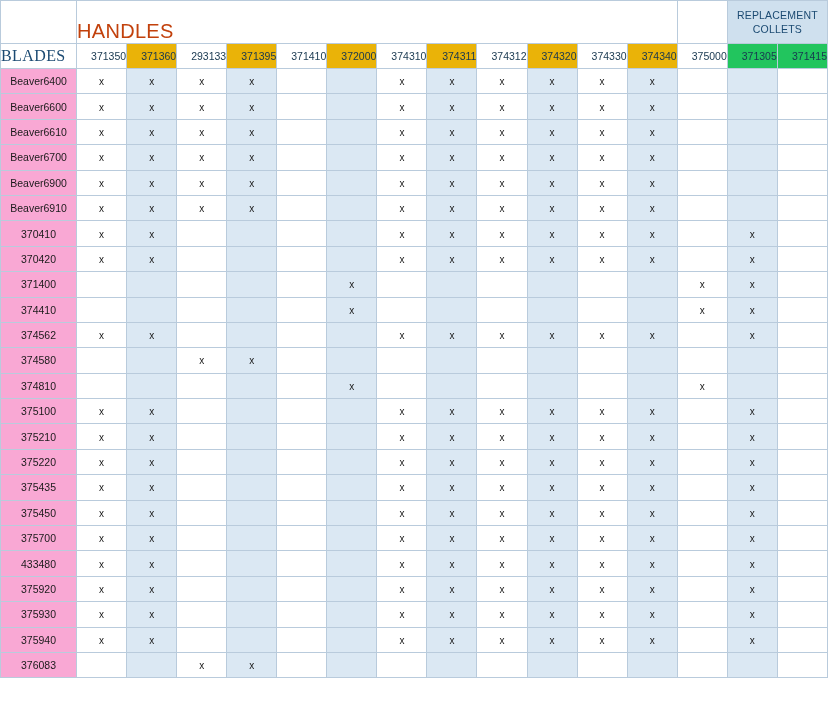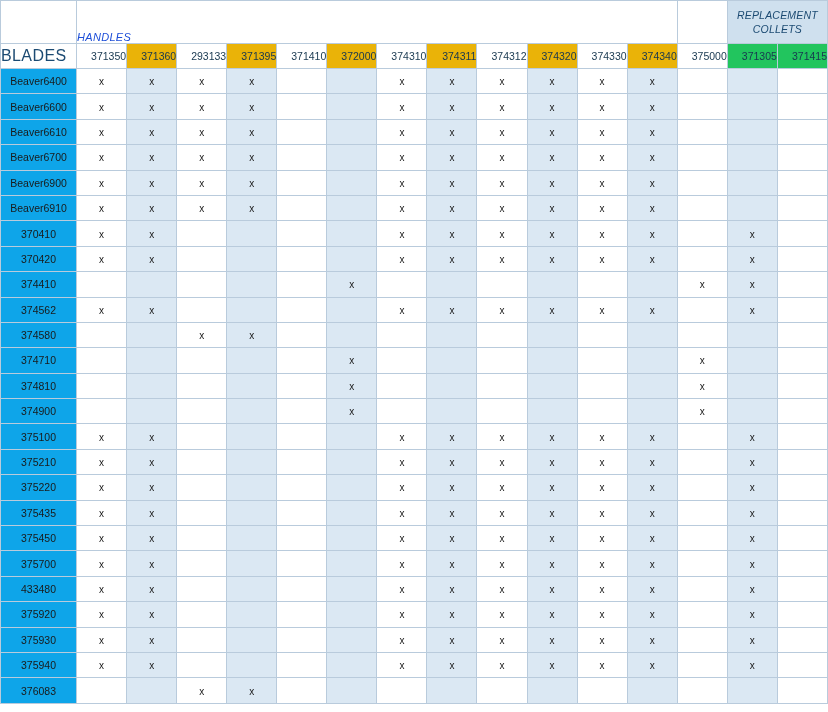--- a/index.html
+++ b/index.html
@@ -23,26 +23,25 @@
     border: 1px solid #b9cbdc;
     padding: 0;
     margin: 0;
     font-weight: normal;
   }
   
   .band-row td {
     border: none;
     height: 42px;
     vertical-align: bottom;
-    font-style: italic;
   }
   .handles-title {
-    font-size: 11px;
+    font-size: 20px;
     font-weight: bold;
-    color: #1d4ed8;
+    color: #c2410c;
     text-align: left;
     padding-left: 8px;
     padding-bottom: 4px;
     letter-spacing: 0.3px;
   }
   .collets-band {
     background: #cfe0ee;
     color: #1b4a72;
     font-size: 10.5px;
     font-weight: bold;
@@ -64,40 +63,41 @@
     border-bottom: 2px solid #1b4a72;
   }
   .head-row td.blades-head {
     text-align: left;
     padding-left: 6px;
     font-size: 16px;
     font-weight: bold;
     color: #1b4a72;
     letter-spacing: 0.4px;
     border-left: 1px solid #ffffff;
+    font-family: Liberation Serif, serif;
   }
   .head-row td.shade {
     background: #eab308;
   }
   .head-row td.collet-head {
     background: #22c55e;
   }
   
   .body-row td {
     height: 24.4px;
     text-align: center;
     font-size: 10.5px;
     color: #222;
   }
   .body-row td.rowlabel {
     text-align: center;
     font-size: 10.5px;
     color: #1a1a1a;
     font-weight: bold;
-    background: #0ea5e9;
+    background: #f9a8d4;
     border-left: 1px solid #b9cbdc;
   }
   .body-row td.shade {
     background: #dbe8f3;
   }
   .body-row td.collet {
     background: #ffffff;
   }
   .body-row td.collet.shade {
     background: #dbe8f3;
@@ -301,20 +301,38 @@
         <td class="shade"><span class="mark">x</span></td>
         <td class=""><span class="mark">x</span></td>
         <td class="shade"><span class="mark">x</span></td>
         <td class=""><span class="mark">x</span></td>
         <td class="shade"><span class="mark">x</span></td>
         <td class=""></td>
         <td class="shade collet"><span class="mark">x</span></td>
         <td class="collet"></td>
       </tr>
       <tr class="body-row">
+        <td class="rowlabel">371400</td>
+        <td class=""></td>
+        <td class="shade"></td>
+        <td class=""></td>
+        <td class="shade"></td>
+        <td class=""></td>
+        <td class="shade"><span class="mark">x</span></td>
+        <td class=""></td>
+        <td class="shade"></td>
+        <td class=""></td>
+        <td class="shade"></td>
+        <td class=""></td>
+        <td class="shade"></td>
+        <td class=""><span class="mark">x</span></td>
+        <td class="shade collet"><span class="mark">x</span></td>
+        <td class="collet"></td>
+      </tr>
+      <tr class="body-row">
         <td class="rowlabel">374410</td>
         <td class=""></td>
         <td class="shade"></td>
         <td class=""></td>
         <td class="shade"></td>
         <td class=""></td>
         <td class="shade"><span class="mark">x</span></td>
         <td class=""></td>
         <td class="shade"></td>
         <td class=""></td>
@@ -355,57 +373,21 @@
         <td class="shade"></td>
         <td class=""></td>
         <td class="shade"></td>
         <td class=""></td>
         <td class="shade"></td>
         <td class=""></td>
         <td class="shade collet"></td>
         <td class="collet"></td>
       </tr>
       <tr class="body-row">
-        <td class="rowlabel">374710</td>
-        <td class=""></td>
-        <td class="shade"></td>
-        <td class=""></td>
-        <td class="shade"></td>
-        <td class=""></td>
-        <td class="shade"><span class="mark">x</span></td>
-        <td class=""></td>
-        <td class="shade"></td>
-        <td class=""></td>
-        <td class="shade"></td>
-        <td class=""></td>
-        <td class="shade"></td>
-        <td class=""><span class="mark">x</span></td>
-        <td class="shade collet"></td>
-        <td class="collet"></td>
-      </tr>
-      <tr class="body-row">
         <td class="rowlabel">374810</td>
-        <td class=""></td>
-        <td class="shade"></td>
-        <td class=""></td>
-        <td class="shade"></td>
-        <td class=""></td>
-        <td class="shade"><span class="mark">x</span></td>
-        <td class=""></td>
-        <td class="shade"></td>
-        <td class=""></td>
-        <td class="shade"></td>
-        <td class=""></td>
-        <td class="shade"></td>
-        <td class=""><span class="mark">x</span></td>
-        <td class="shade collet"></td>
-        <td class="collet"></td>
-      </tr>
-      <tr class="body-row">
-        <td class="rowlabel">374900</td>
         <td class=""></td>
         <td class="shade"></td>
         <td class=""></td>
         <td class="shade"></td>
         <td class=""></td>
         <td class="shade"><span class="mark">x</span></td>
         <td class=""></td>
         <td class="shade"></td>
         <td class=""></td>
         <td class="shade"></td>

